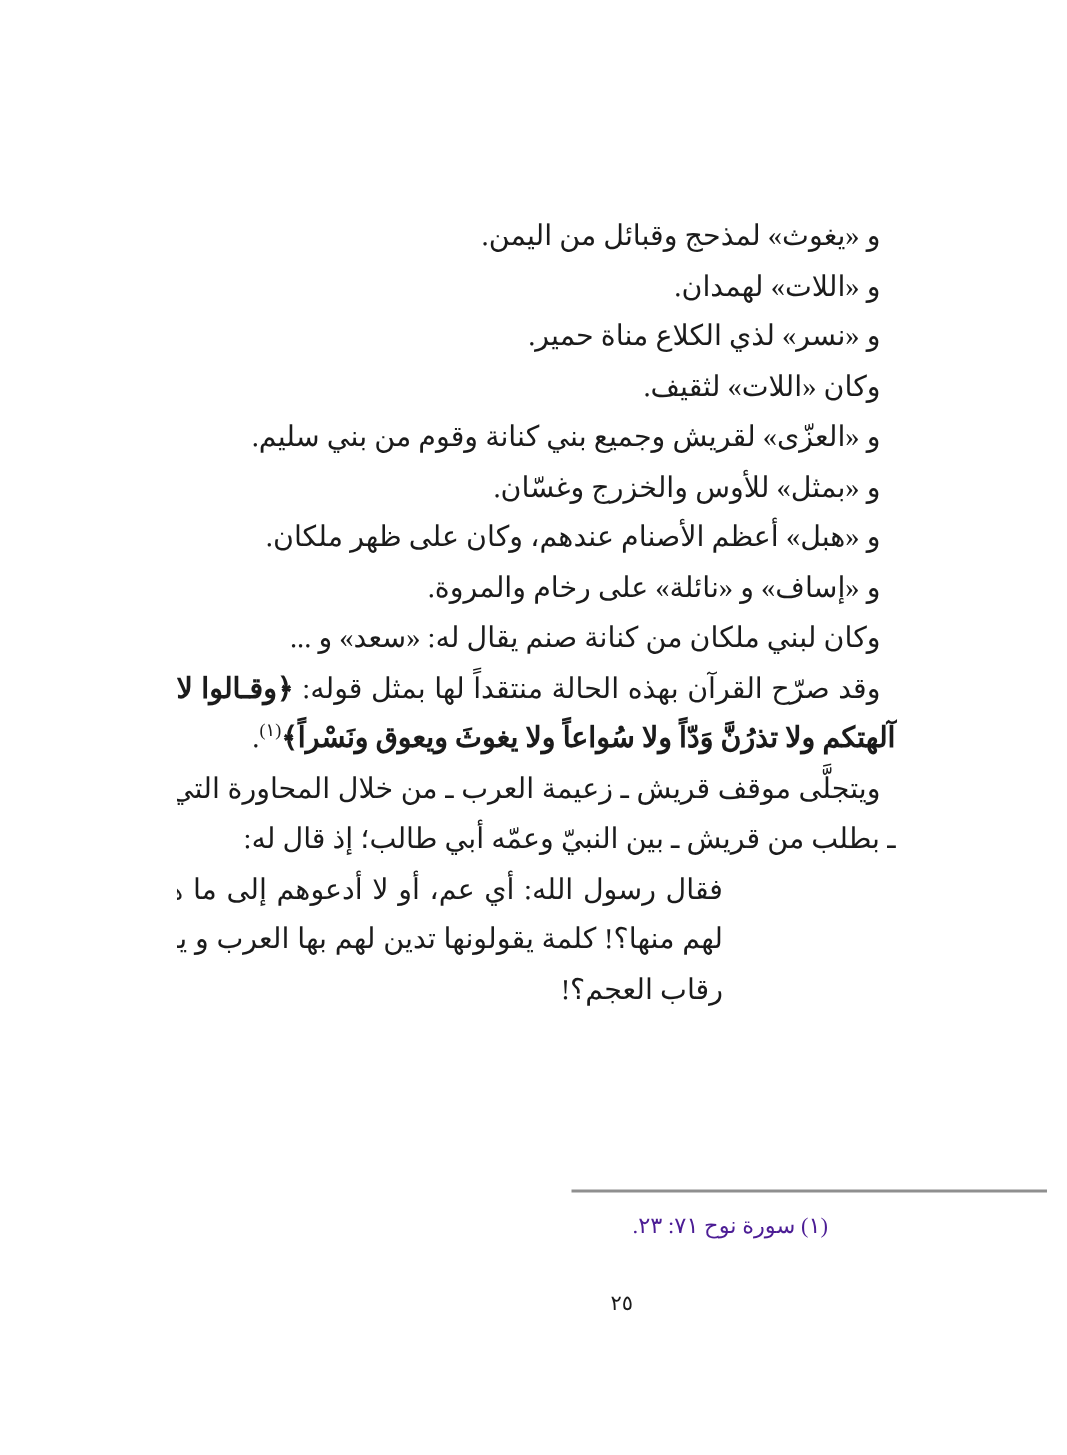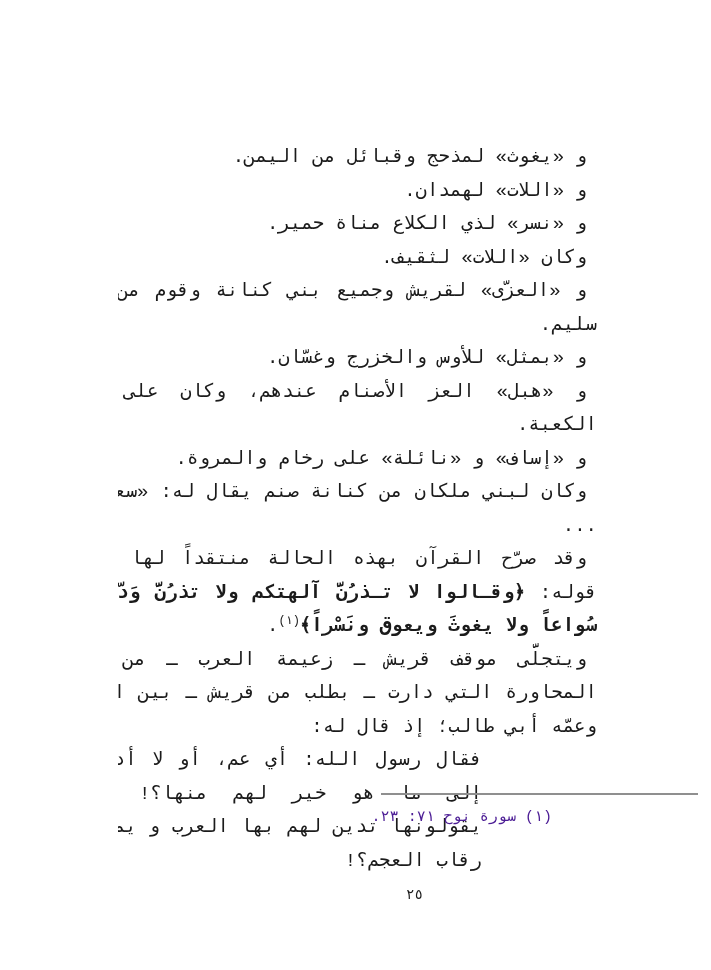--- a/index.html
+++ b/index.html
@@ -6,21 +6,21 @@
     margin: 0;
     padding: 0;
     background: #ffffff;
   }
   .page {
     position: relative;
     width: 593px;
     height: 970px;
     background: #ffffff;
     overflow: hidden;
-    font-family: Liberation Mono, monospace;
+    font-family: Liberation Serif, serif;
     color: #1b1b1b;
   }
   .text-block {
     position: absolute;
     top: 141px;
     right: 114px;
     width: 529px;
     direction: rtl;
     text-align: justify;
     text-justify: inter-word;
@@ -60,42 +60,42 @@
     top: 806px;
     right: 159px;
     margin: 0;
     direction: rtl;
     font-size: 15px;
     line-height: 24px;
     color: #4c1d95;
   }
   .page-number {
     position: absolute;
-    top: 886px;
+    top: 860px;
     left: 0;
     width: 100%;
     text-align: center;
     font-size: 14px;
     letter-spacing: 2px;
     color: #1b1b1b;
   }
 </style>
 </head>
 <body>
 
 <div class="page">
 
   <main class="text-block">
     <p class="para">و «يغوث» لمذحج وقبائل من اليمن.</p>
     <p class="para">و «اللات» لهمدان.</p>
     <p class="para">و «نسر» لذي الكلاع مناة حمير.</p>
     <p class="para">وكان «اللات» لثقيف.</p>
     <p class="para">و «العزّى» لقريش وجميع بني كنانة وقوم من بني سليم.</p>
     <p class="para">و «بمثل» للأوس والخزرج وغسّان.</p>
-    <p class="para">و «هبل» العز الأصنام عندهم، وكان على ظهر الكعبة.</p>
+    <p class="para">و «هبل» أعظم الأصنام عندهم، وكان على ظهر ملكان.</p>
     <p class="para">و «إساف» و «نائلة» على رخام والمروة.</p>
     <p class="para">وكان لبني ملكان من كنانة صنم يقال له: «سعد» و ...</p>
 
     <p class="para"><span>وقد صرّح القرآن بهذه الحالة منتقداً لها بمثل قوله: </span><span class="verse">﴿وقـالوا لا تـذرُنَّ آلهتكم ولا تذرُنَّ وَدّاً ولا سُواعاً ولا يغوثَ ويعوق ونَسْراً﴾</span><sup class="fn-mark">(١)</sup><span>.</span></p>
 
     <p class="para">ويتجلَّى موقف قريش ـ زعيمة العرب ـ من خلال المحاورة التي دارت ـ بطلب من قريش ـ بين النبيّ وعمّه أبي طالب؛ إذ قال له:</p>
 
     <div class="quote-block">
       <p class="para">فقال رسول الله: أي عم، أو لا أدعوهم إلى ما هو خير لهم منها؟! كلمة يقولونها تدين لهم بها العرب و يملكون رقاب العجم؟!</p>
     </div>

